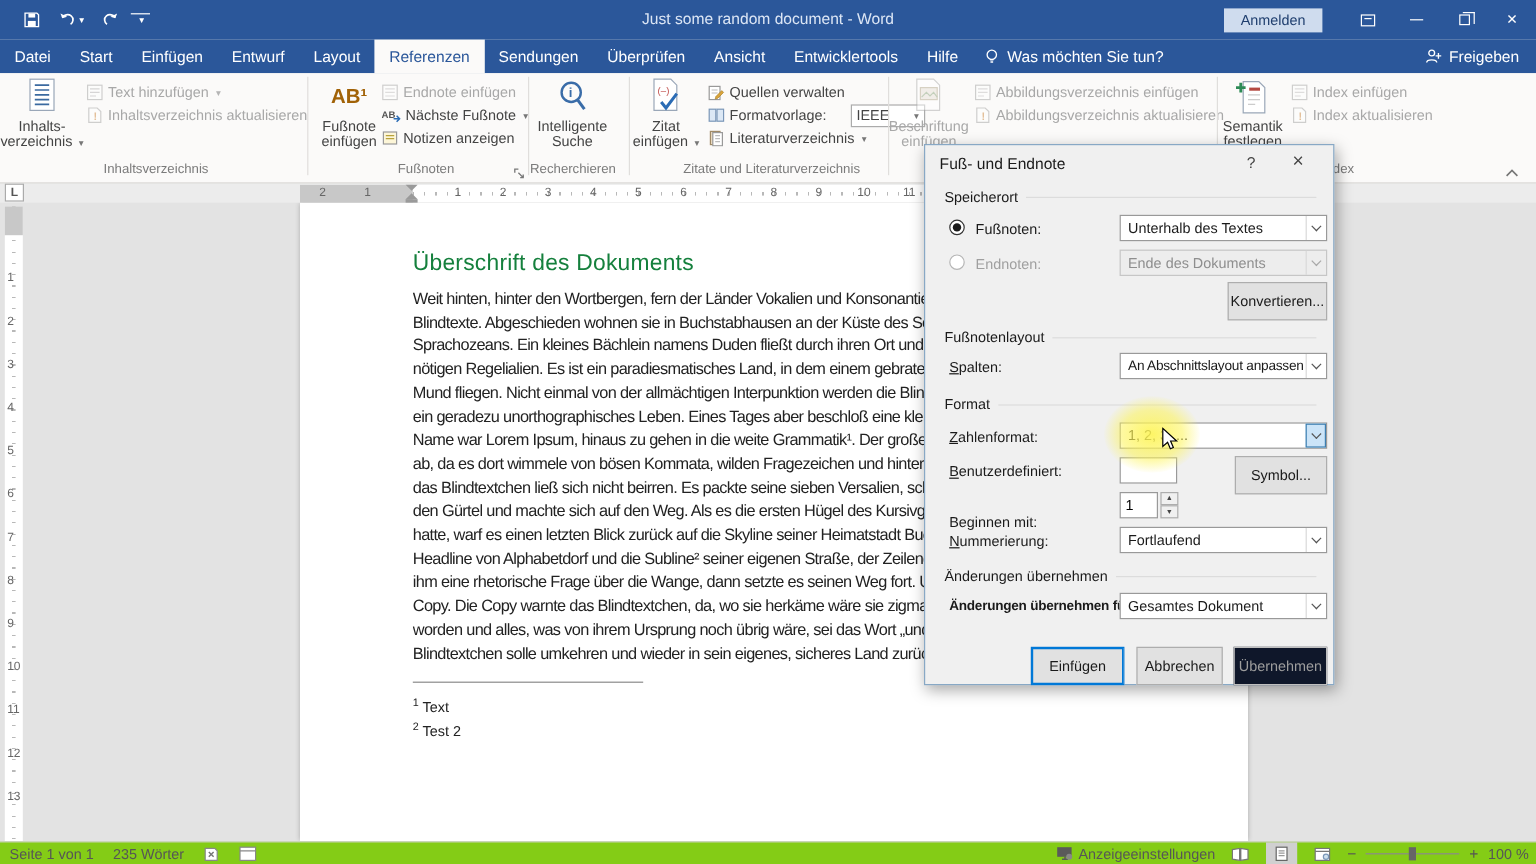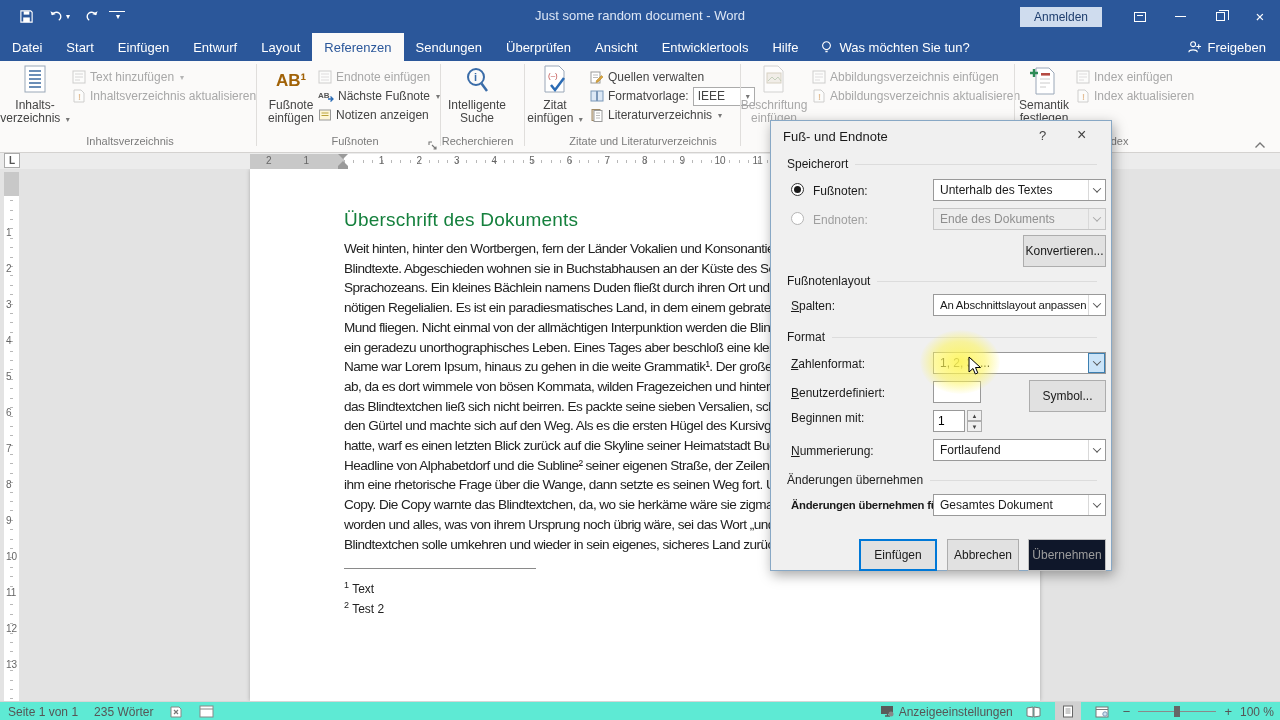--- a/index.html
+++ b/index.html
@@ -34,21 +34,21 @@
   .rdiv { position:absolute; top:3px; height:82px; width:1px; background:#e0dedc; }
   .rgroup-label { position:absolute; top:74px; font-size:11px; color:#7b7b7b; text-align:center; white-space:nowrap; }
   .bigbtn { position:absolute; top:4px; width:58px; display:flex; flex-direction:column; align-items:center; cursor:pointer; }
   .bigbtn .blabel { font-size:12px; color:#444; text-align:center; line-height:13px; margin-top:2px; white-space:nowrap; }
   .bigbtn.disabled .blabel { color:#a8a8a8; }
   .smallbtn { position:absolute; height:18px; display:flex; align-items:center; gap:4px; font-size:12px; color:#444; cursor:pointer; white-space:nowrap; }
   .smallbtn.disabled { color:#a8a8a8; cursor:default; }
   .smallbtn.disabled svg { opacity:.45; }
   .caret { font-size:8px; color:#777; margin-left:2px; }
   .smallbtn.disabled .caret { color:#b5b5b5; }
-  .stylecombo { display:inline-flex; align-items:center; justify-content:space-between; width:62px; height:19px; background:#fff; border:1px solid #ababab; padding:0 4px; margin-left:0; }
+  .stylecombo { display:inline-flex; align-items:center; justify-content:space-between; width:62px; height:19px; background:#fff; border:1px solid #ababab; padding:0 4px; margin-left:16px; }
   .launcher { position:absolute; width:12px; height:12px; cursor:pointer; }
   .collapse { position:absolute; right:14px; top:74px; cursor:pointer; }
 
   
   .rulerrow { position:absolute; left:0; top:153px; width:1280px; height:16px; background:#ececec; }
   .tabsel { position:absolute; left:4px; top:0px; width:16px; height:15px; background:#fff; border:1px solid #ababab; color:#555; font-size:10px; font-weight:bold; display:flex; align-items:center; justify-content:center; cursor:pointer; }
   .hruler { position:absolute; left:250px; top:1px; width:790px; height:15px; background:#fff;
     background-image:repeating-linear-gradient(to right, #b8b8b8 0 1px, transparent 1px 9.4px);
     background-size:100% 3px; background-position:0 6px; background-repeat:no-repeat; }
   .hruler .margin { position:absolute; left:0; top:0; width:94px; height:15px; background:#c8c8c8; }
@@ -100,21 +100,21 @@
   .tinput { position:absolute; background:#fff; border:1px solid #999; height:22px; font-size:12px; padding:0 4px; font-family:"Liberation Sans",sans-serif; }
   .spin { position:absolute; width:15px; height:22px; display:flex; flex-direction:column; }
   .spin div { flex:1; background:#f0f0f0; border:1px solid #adadad; display:flex; align-items:center; justify-content:center; font-size:6px; color:#444; cursor:pointer; }
 
   
   .glow { position:absolute; left:920px; top:330px; width:80px; height:64px; border-radius:50%; z-index:60; pointer-events:none;
     background:radial-gradient(ellipse at center, rgba(253,244,85,.9) 0%, rgba(253,244,85,.55) 45%, rgba(253,244,85,0) 72%); }
   .cursor { position:absolute; left:968px; top:356px; z-index:61; }
 
   
-  .statusbar { position:absolute; left:0; top:701px; width:1280px; height:19px; background:#5eead4; border-top:1px solid #d6d6d6; font-size:12px; color:#565656; }
+  .statusbar { position:absolute; left:0; top:701px; width:1280px; height:19px; background:#84cc16; border-top:1px solid #d6d6d6; font-size:12px; color:#565656; }
   .sb-left { position:absolute; left:8px; top:0; height:19px; display:flex; align-items:center; gap:16px; }
   .sb-item { display:flex; align-items:center; gap:4px; cursor:pointer; white-space:nowrap; }
   .sb-right { position:absolute; right:6px; top:0; height:19px; display:flex; align-items:center; gap:8px; }
   .viewbtn { width:26px; height:19px; display:flex; align-items:center; justify-content:center; cursor:pointer; }
   .viewbtn.sel { background:#d0d0d0; }
   .zoomtrack { position:relative; width:78px; height:19px; cursor:pointer; }
   .zoomtrack .track { position:absolute; left:0; right:0; top:9px; height:1px; background:#8a8a8a; }
   .zoomtrack .thumb { position:absolute; left:36px; top:4px; width:6px; height:11px; background:#666; }
   .zoomsign { font-size:13px; color:#555; cursor:pointer; }
 </style>
@@ -501,21 +501,21 @@
       <span class="cval">1, 2, 3, ...</span>
       <span class="carrow hover">
           <span class="chev"></span>
         </span>
     </div>
 
     <span class="dlg-label mn-first" style="left:20px; top:265px;">Benutzerdefiniert:</span>
     <input class="tinput" style="left: 162px; top: 260px; width: 48px;" value="">
     <button class="dbtn mn-first" style="left:258px; top:259px; width:77px;">Symbol...</button>
 
-    <span class="dlg-label" style="left:20px; top:290px;">Beginnen mit:</span>
+    <span class="dlg-label" style="left:20px; top:307px;">Beginnen mit:</span>
     <input class="tinput" style="left: 162px; top: 289px; width: 32px;" value="1">
     <div class="spin" style="left:196px; top:289px;">
       <div>▲</div>
       <div>▼</div>
     </div>
 
     <span class="dlg-label mn-first" style="left:20px; top:323px;">Nummerierung:</span>
     <div class="combo" style="top:318px;">
       <span class="cval">Fortlaufend</span>
       <span class="carrow">

